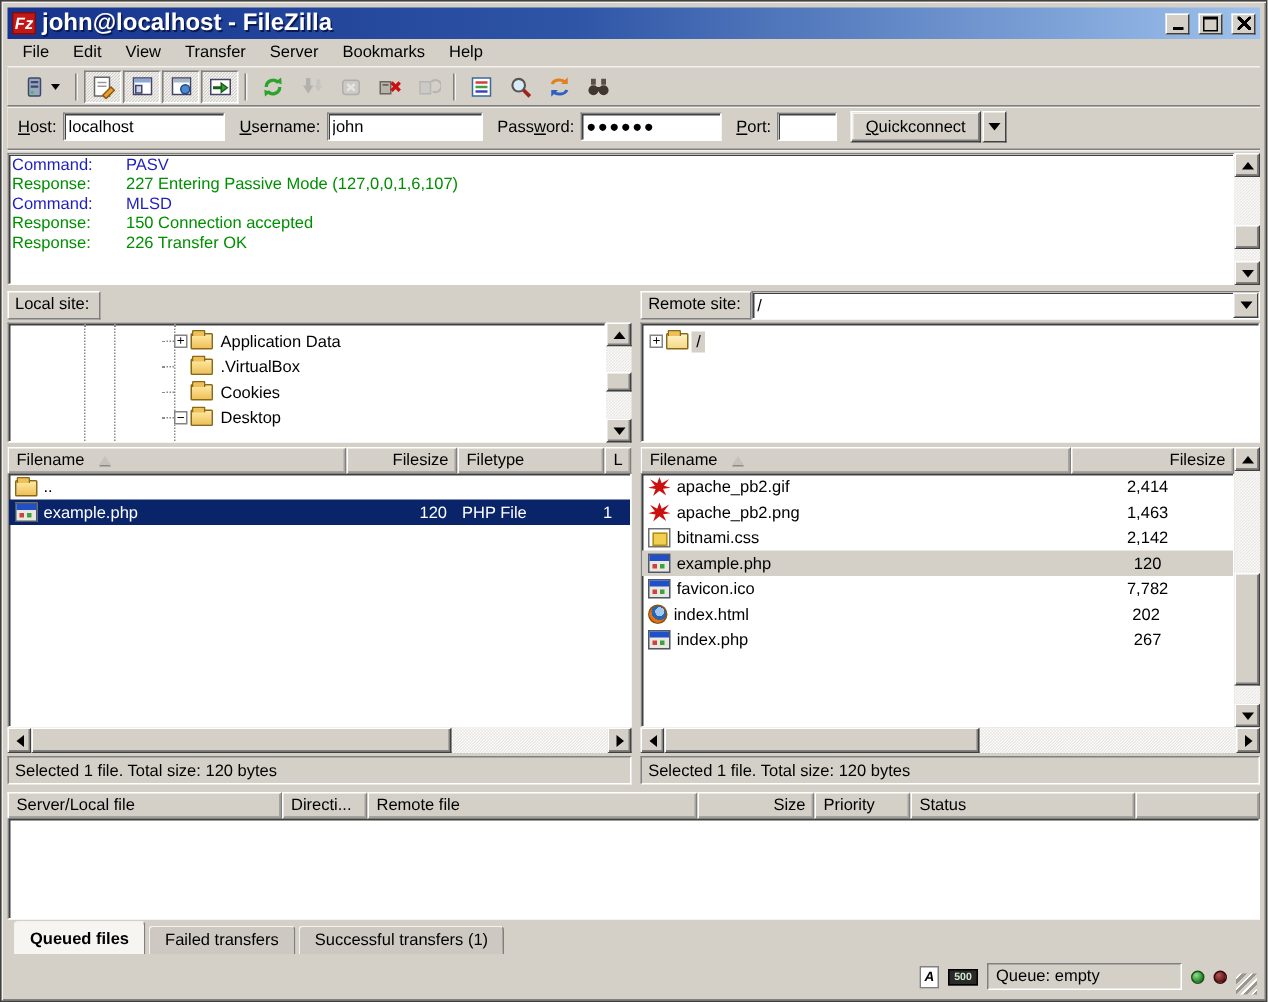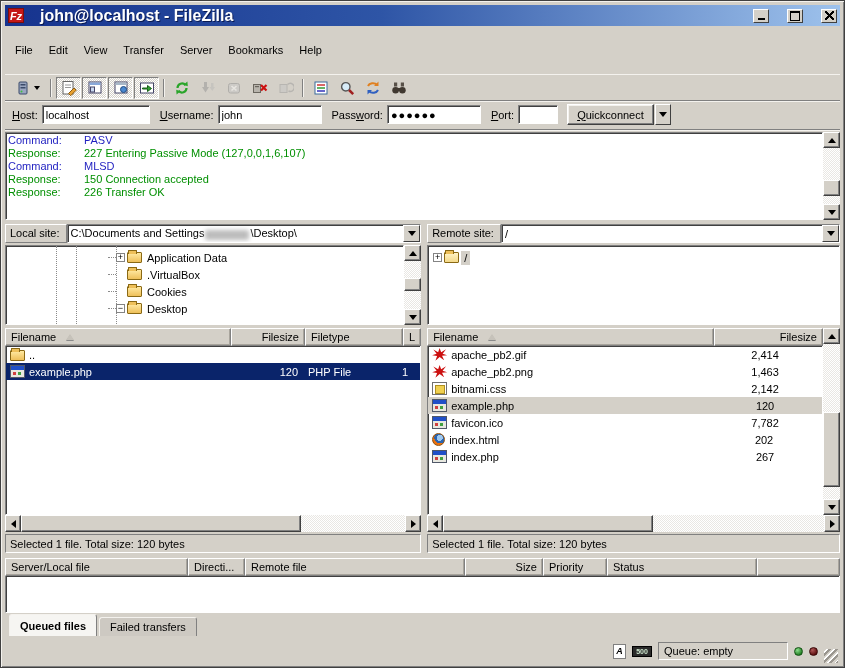--- a/index.html
+++ b/index.html
@@ -5,35 +5,35 @@
   * { margin:0; padding:0; box-sizing:border-box; }
   html,body { width:845px; height:668px; }
   body { font-family:"Liberation Sans",sans-serif; font-size:11px; color:#000; background:#d4d0c8; }
 
   .window { width:845px; height:668px; background:#d4d0c8; padding:4px;
     border:1px solid #404040; box-shadow: inset 1px 1px 0 #f4f2ee, inset -1px -1px 0 #808080;
     display:flex; flex-direction:column; }
 
   
   .titlebar { flex:0 0 21px; background:linear-gradient(90deg,#16338e 0%, #2e55a6 45%, #9ec2ec 100%);
-    display:flex; align-items:center; padding:0 3px; gap:16px; }
+    display:flex; align-items:center; padding:0 3px; gap:4px; }
   .app-icon { width:16px; height:15px; background:#c41818; color:#fff; font-weight:bold; font-style:italic;
     font-size:11px; line-height:14px; text-align:center; border:1px solid #7a0e0e; }
   .title { color:#fff; font-weight:bold; font-size:16px; flex:1; text-shadow:1px 1px 0 #0a1a50; white-space:nowrap; }
   .winbtn { width:16px; height:14px; background:#d4d0c8; border:1px solid; border-color:#fff #404040 #404040 #fff;
     display:flex; align-items:center; justify-content:center; margin-left:2px; }
   .btn-min::before { content:""; width:7px; height:2px; background:#000; margin-top:7px; }
   .btn-max::before { content:""; width:8px; height:7px; border:1px solid #000; border-top-width:2px; }
   .btn-close::before { content:""; width:9px; height:9px;
     background:linear-gradient(45deg,transparent 42%,#000 42% 58%,transparent 58%),
                linear-gradient(-45deg,transparent 42%,#000 42% 58%,transparent 58%); }
 
   
   .menubar { flex:0 0 19px; display:flex; align-items:center; padding-left:2px; border-bottom:1px solid #f4f2ee; }
-  .menu-item { padding:18px 8px; }
+  .menu-item { padding:3px 8px; }
   .toolbar { flex:0 0 26px; display:flex; align-items:center; padding-left:3px; gap:1px;
     border-bottom:1px solid #808080; box-shadow:0 1px 0 #f4f2ee; }
   .tsep { width:2px; height:18px; border-left:1px solid #808080; border-right:1px solid #f4f2ee; margin:0 3px; }
   .tbtn { width:25px; height:22px; display:flex; align-items:center; justify-content:center; border:1px solid transparent; }
   .tbtn.pressed { border-color:#808080 #fff #fff #808080;
     background-color:#d4d0c8;
     background-image:linear-gradient(45deg,#fff 25%,transparent 25% 75%,#fff 75%),
                      linear-gradient(45deg,#fff 25%,transparent 25% 75%,#fff 75%);
     background-size:2px 2px; background-position:0 0,1px 1px; }
   .tbtn.disabled { opacity:.45; filter:grayscale(1); }
@@ -375,26 +375,20 @@
           <span class="arr-down"></span>
         </span>
     </div>
   </div>
 
   <div class="panes">
 
     <div class="pane local">
       <div class="site-row">
         <span class="site-label">Local site:</span>
-        <div class="combo">
-          <span><span>C:\Documents and Settings</span><span class="redacted"></span><span>\Desktop\</span></span>
-          <span class="combo-btn">
-              <span class="arr-down"></span>
-            </span>
-        </div>
       </div>
       <div class="tree-wrap">
         <div class="tree-box well">
           <div class="guide" style="left:50px"></div>
           <div class="guide" style="left:70px"></div>
           <div class="guide" style="left:110px"></div>
 
             <div class="titem indented">
               <span class="tconn"></span>
               <span class="expbox exp-plus"></span>
@@ -606,20 +600,21 @@
       <span class="hcell qc5">Priority</span>
       <span class="hcell qc6">Status</span>
       <span class="hcell qc7"></span>
     </div>
     <div class="qbody well" style="border-top:none"></div>
   </div>
 
   <div class="tabs">
     <span class="tab active">Queued files</span>
     <span class="tab">Failed transfers</span>
+    <span class="tab">Successful transfers (1)</span>
   </div>
 
   <div class="statusbar">
     <span class="dtype-icon">A</span>
     <span class="speed-icon">500</span>
     <span class="queue-panel">Queue: empty</span>
     <span class="led led-green"></span>
     <span class="led led-red"></span>
     <span class="grip"></span>
   </div>

